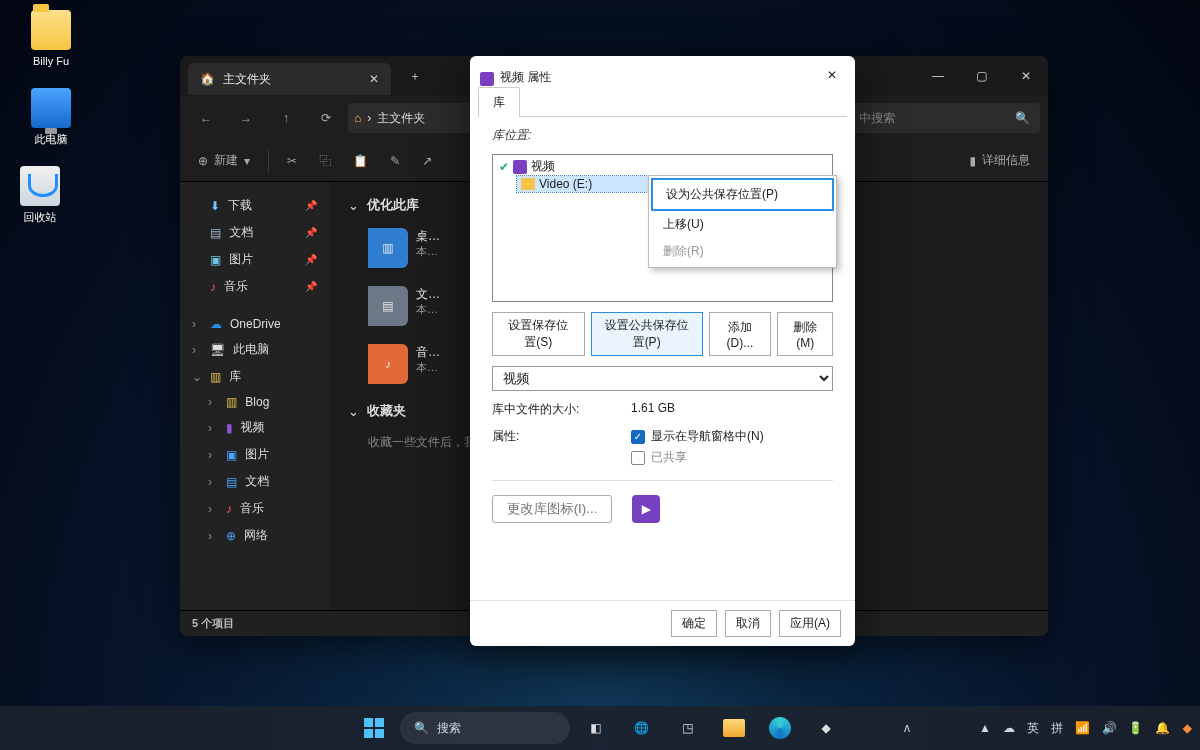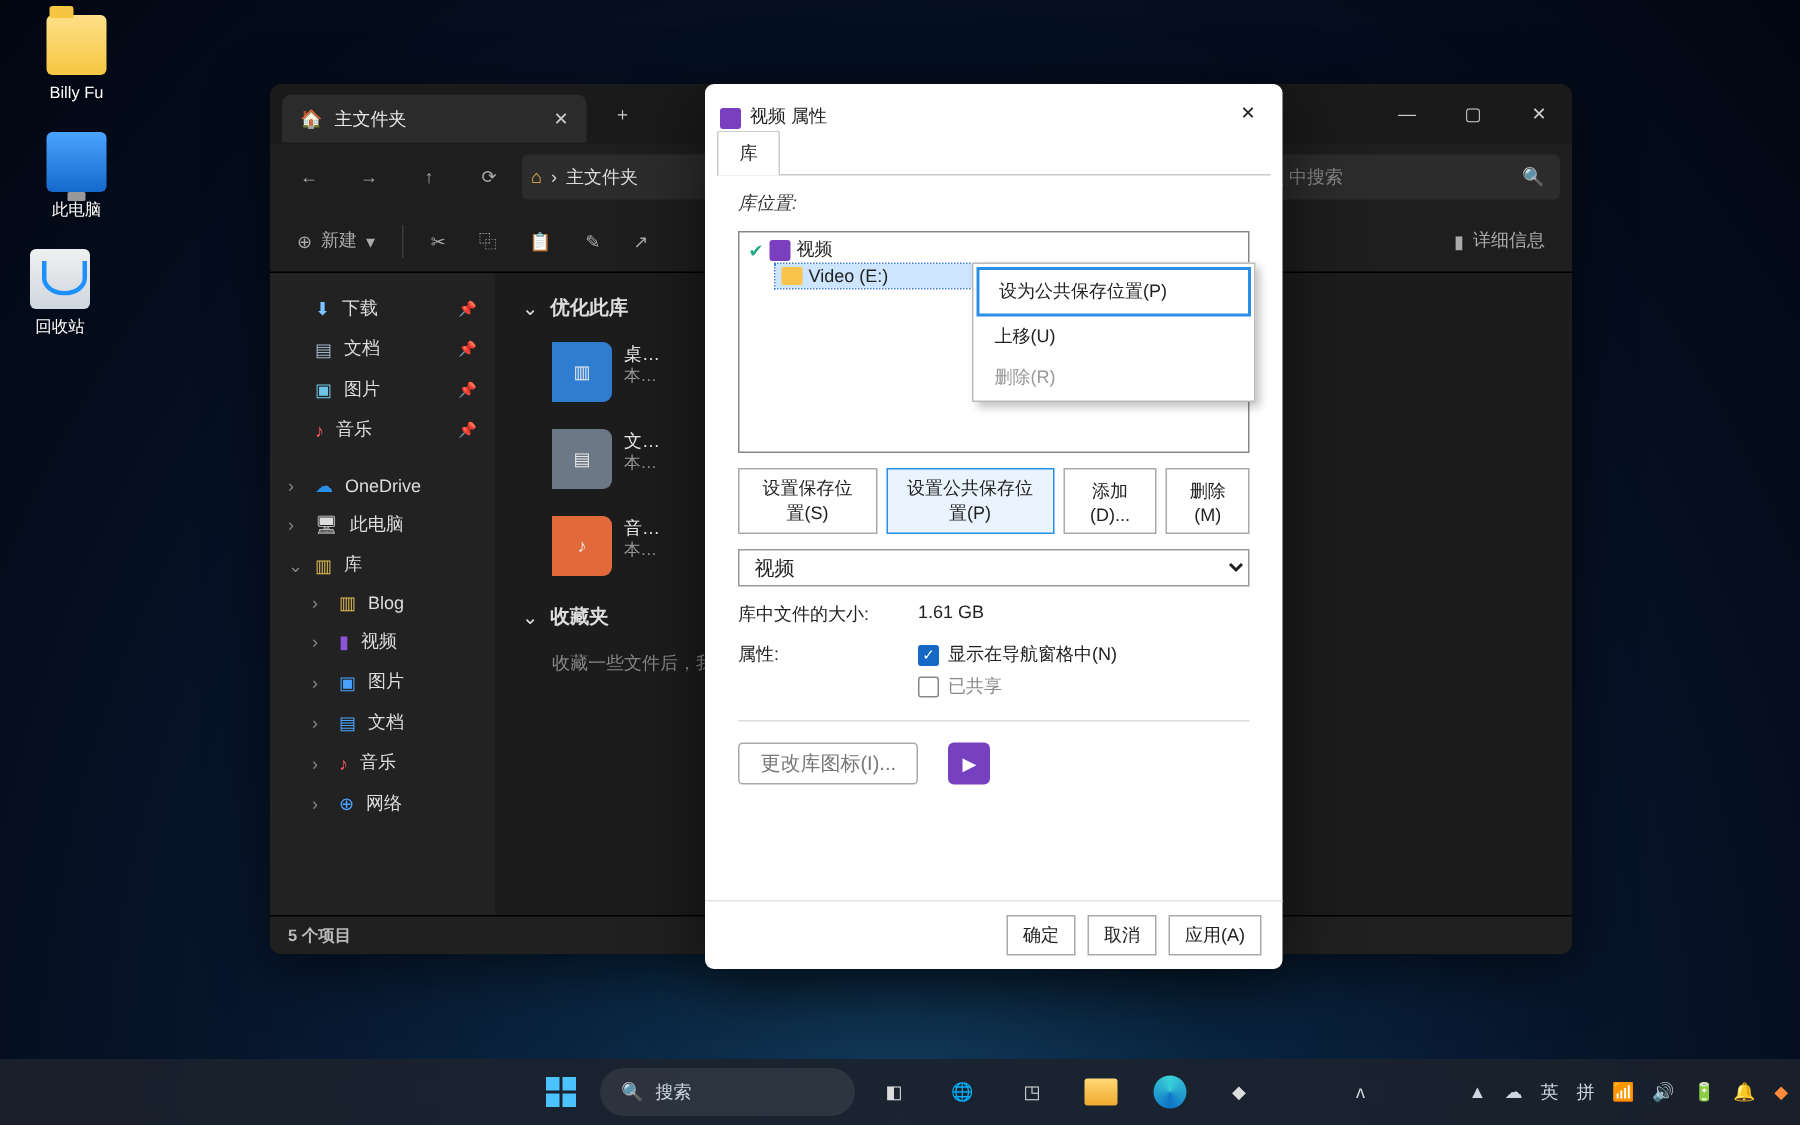--- a/index.html
+++ b/index.html
@@ -78,21 +78,21 @@
       border:1px solid #bbb; box-shadow:3px 3px 6px rgba(0,0,0,.25); padding:2px; z-index:5;
     }
     .ctx-hl{ border:2px solid #2a8fe6; padding:1px; }
     .ctx-item{ padding:5px 12px; cursor:pointer;}
     .btn-row{ display:flex; gap:6px;}
     .btn-row button, .props-foot button, .restore-row button{
       padding:4px 10px; background:#fff; border:1px solid #aaa; border-radius:0; color:#222; font-size:12px; cursor:pointer;
     }
     .btn-row button.sel{ border:1px solid #2a8fe6; background:#eaf4ff;}
     select.opt-sel{ width:100%; padding:3px 6px; border:1px solid #999; background:#fff; color:#222;}
-    .kv{ display:flex; gap:28px; align-items:flex-start;}
+    .kv{ display:flex; gap:47px; align-items:flex-start;}
     .kv .k{ width:92px;}
     .chk{ display:flex; align-items:center; gap:6px; margin-bottom:4px;}
     .chk .box{ width:14px;height:14px;border:1px solid #888;border-radius:2px;display:flex;align-items:center;justify-content:center;font-size:10px;}
     .chk .box.on{ background:#1668c5; border-color:#1668c5; color:#fff;}
     .icon-change{ display:flex; align-items:center; gap:20px; padding-top:4px;}
     .icon-change button{ padding:4px 14px; border:1px solid #aaa; background:#fff; color:#777; border-radius:3px;}
     .restore-row{ display:flex; justify-content:flex-end; padding-top:8px; border-top:1px solid #ddd;}
     .props-foot{ height:46px; display:flex; justify-content:flex-end; align-items:center; gap:8px; padding:0 14px; border-top:1px solid #e3e3e3;}
     
     .taskbar{

